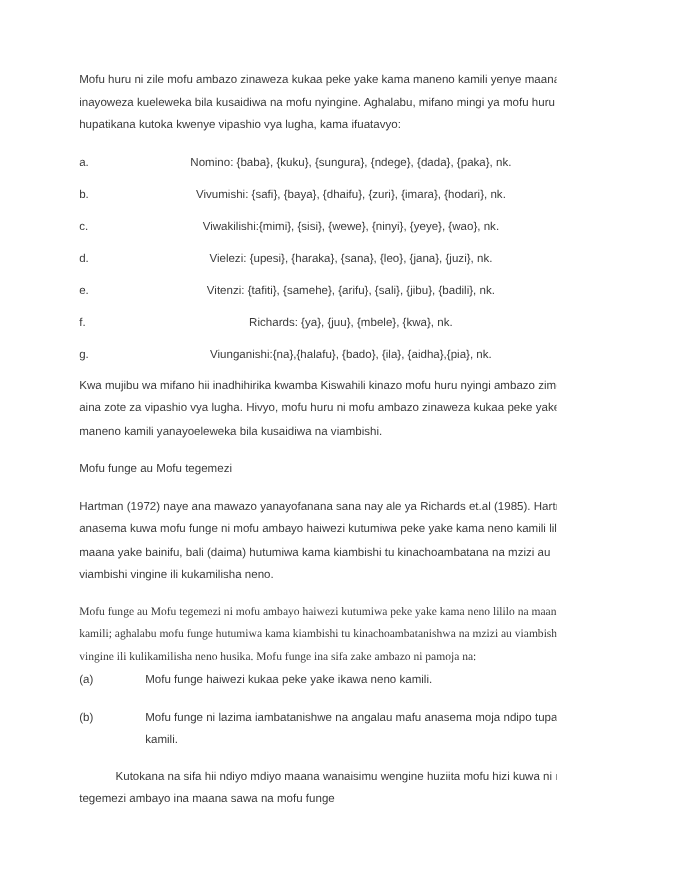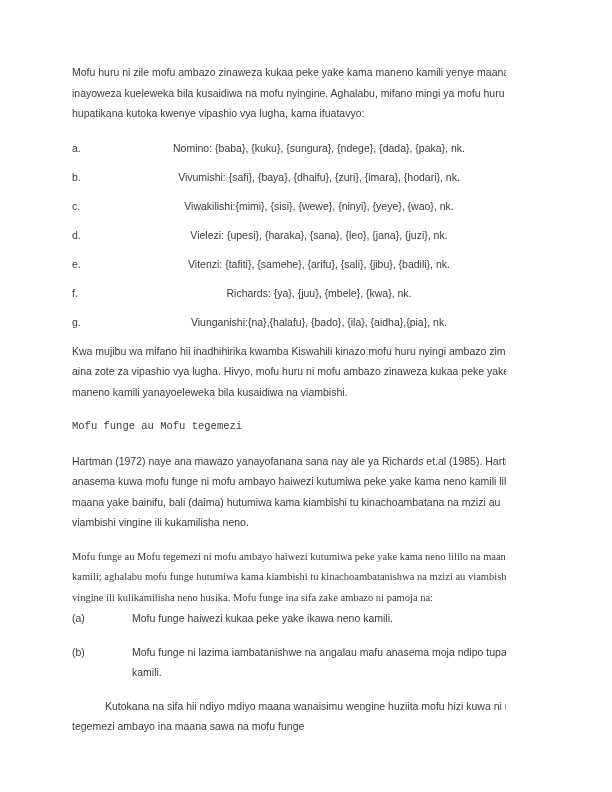--- a/index.html
+++ b/index.html
@@ -32,21 +32,20 @@
   }
   p.body-text.tight {
     margin-bottom: 0;
     font-family: Liberation Serif, serif;
   }
   .heading-line {
     margin: 0 0 14px 0;
     font-size: 10.5px;
     line-height: 20.5px;
     color: #3b3b3b;
-    font-family: Liberation Mono, monospace;
   }
   
   .alpha-list {
     margin: 0 0 8px 0;
     padding: 0;
     list-style: none;
   }
   .alpha-item {
     display: flex;
     font-size: 10.5px;

